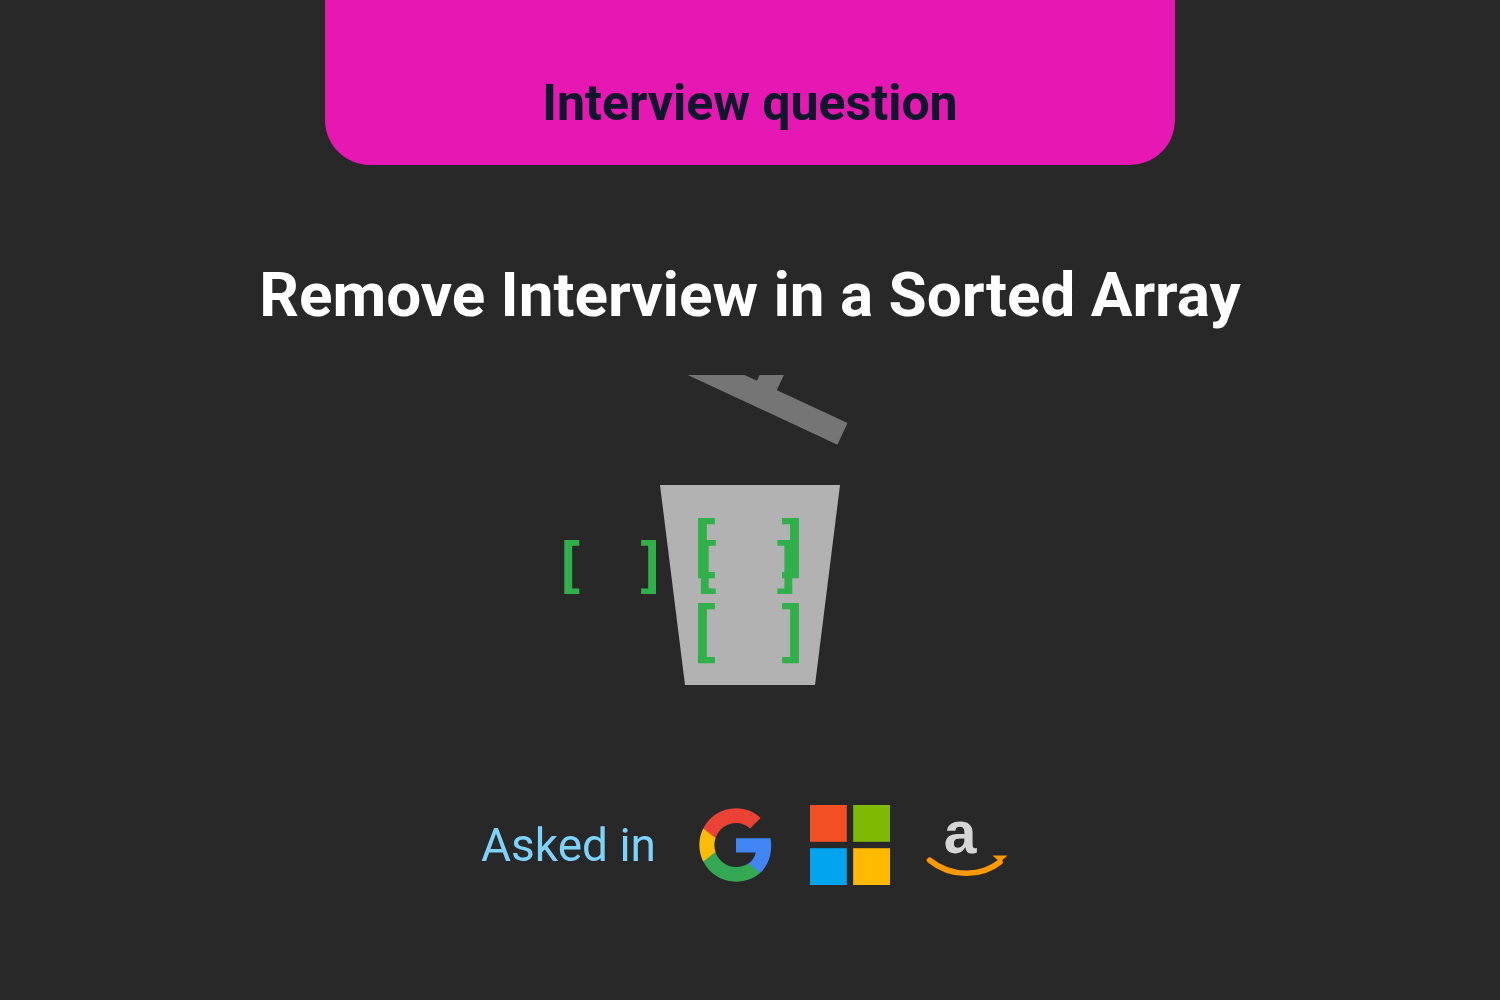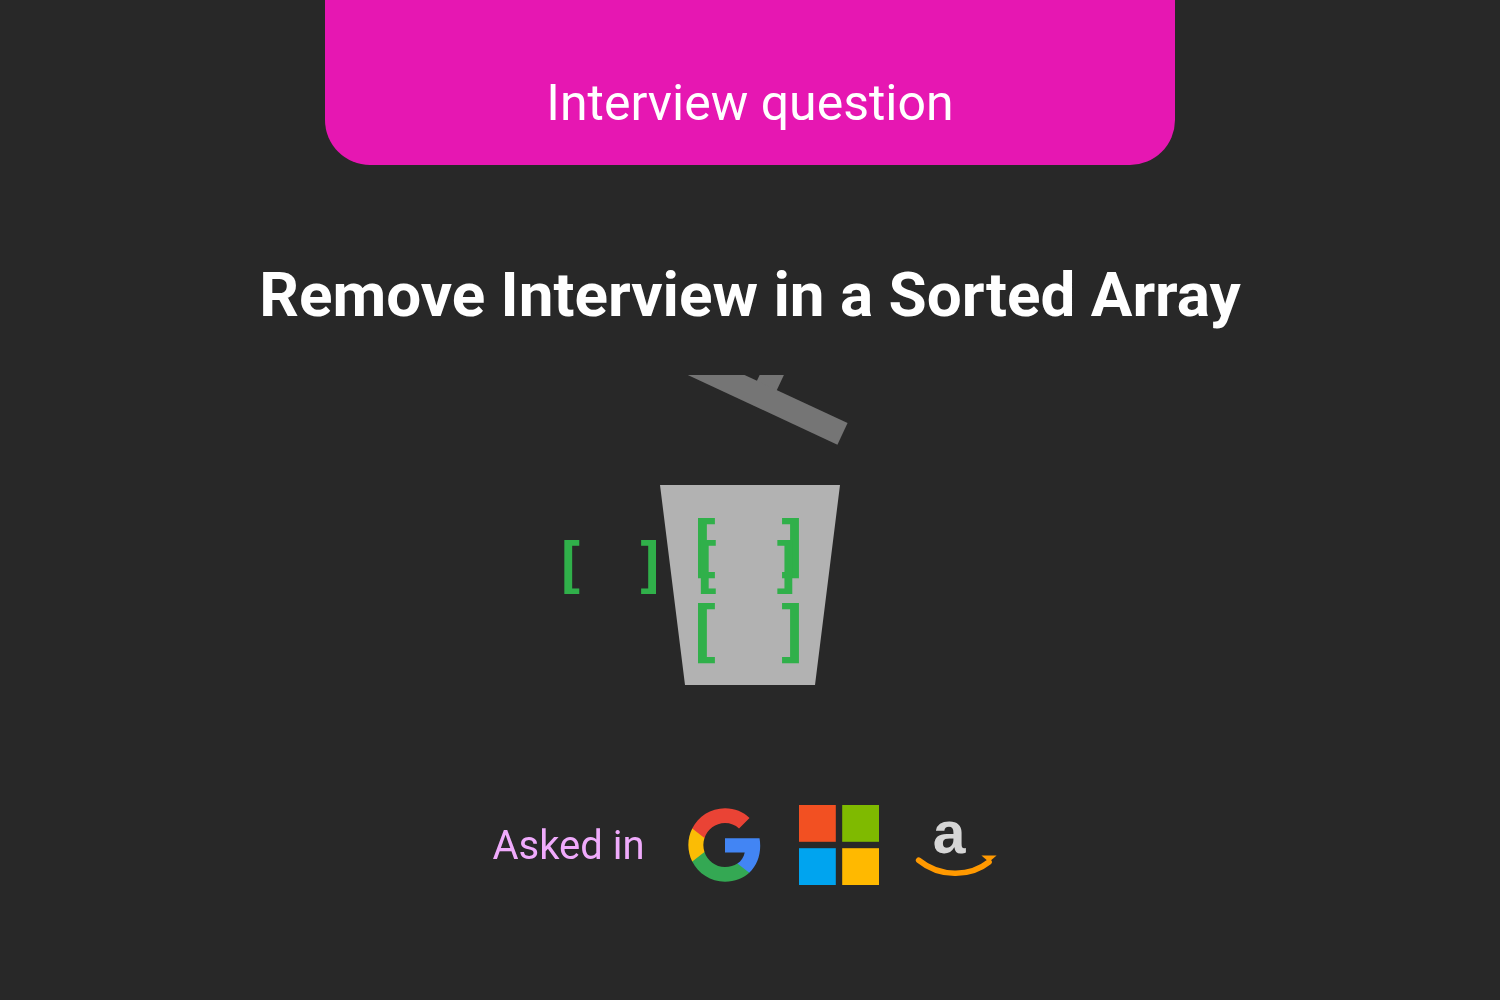--- a/index.html
+++ b/index.html
@@ -20,23 +20,23 @@
       left: 325px;
       width: 850px;
       height: 165px;
       background: #E617B2;
       border-radius: 0 0 45px 45px;
       display: flex;
       align-items: center;
       justify-content: center;
     }
     .tag-banner-text {
-      color: #ffffff;
+      color: #0f172a;
       font-size: 50px;
-      font-weight: 400;
+      font-weight: 700;
       margin-top: 40px;
     }
     .title {
       position: absolute;
       top: 258px;
       width: 100%;
       text-align: center;
       color: #fff;
       font-size: 62px;
       font-weight: 700;
@@ -66,22 +66,22 @@
     .asked-in-row {
       position: absolute;
       top: 805px;
       width: 100%;
       display: flex;
       justify-content: center;
       align-items: center;
       gap: 40px;
     }
     .asked-in-text {
-      color: #f0abfc;
-      font-size: 40px;
+      color: #7dd3fc;
+      font-size: 46px;
       font-weight: 400;
     }
     .company-icons {
       display: flex;
       align-items: center;
       gap: 34px;
     }
   </style>
 </head>
 <body>

